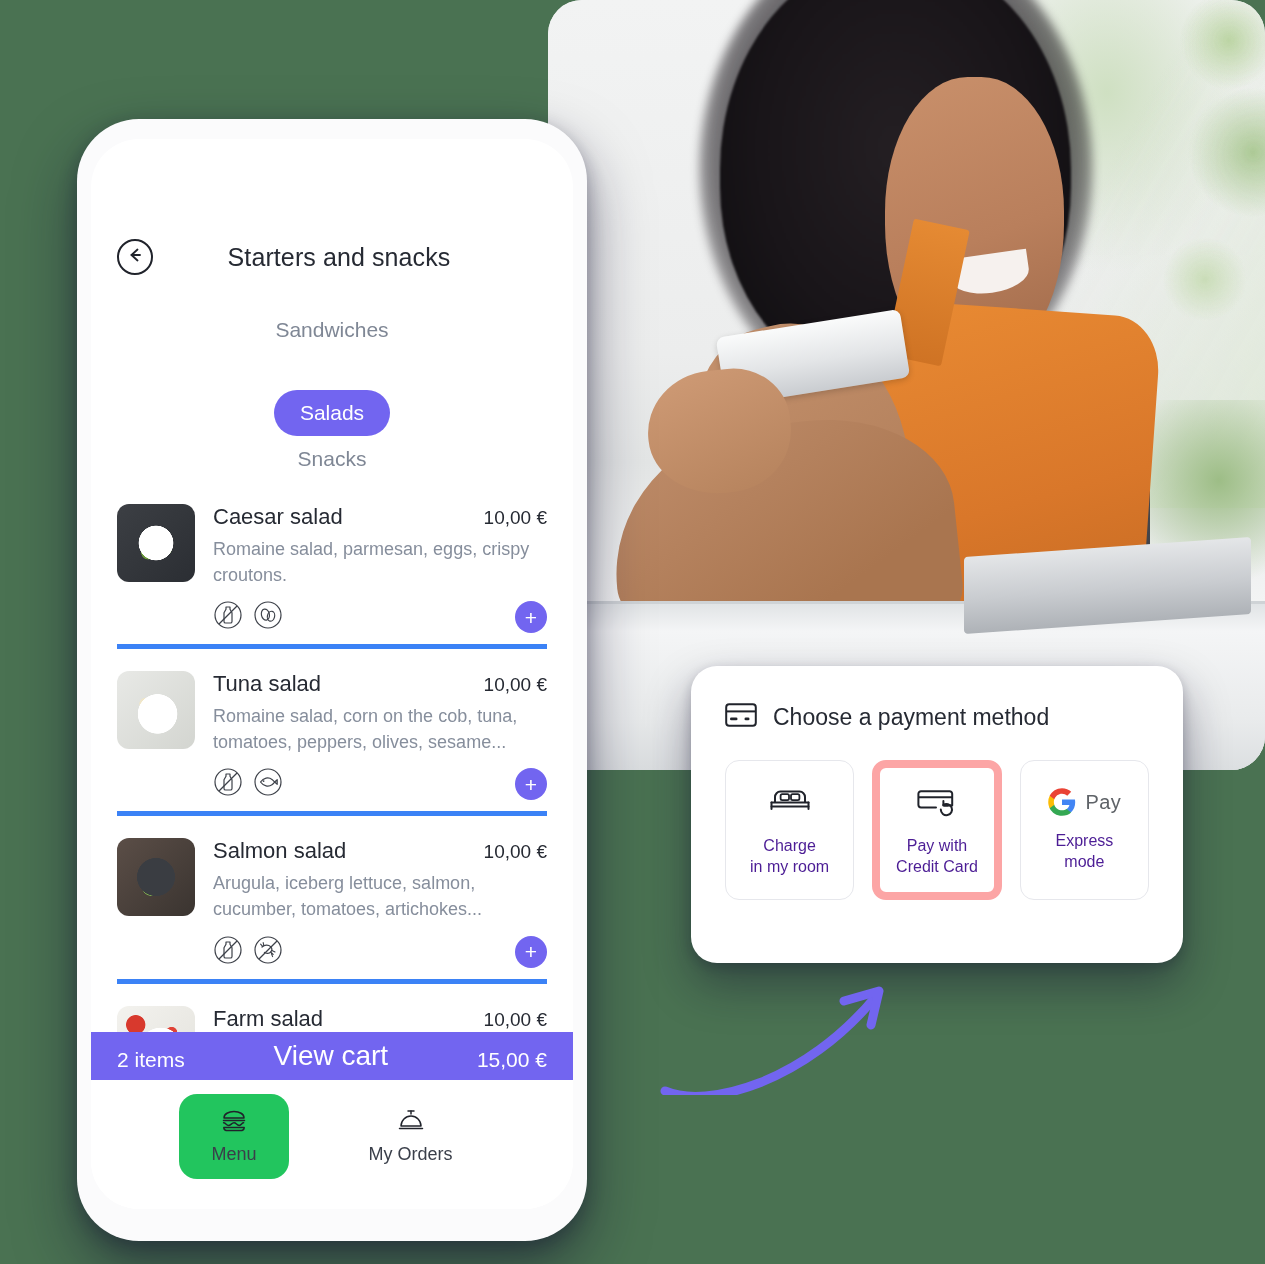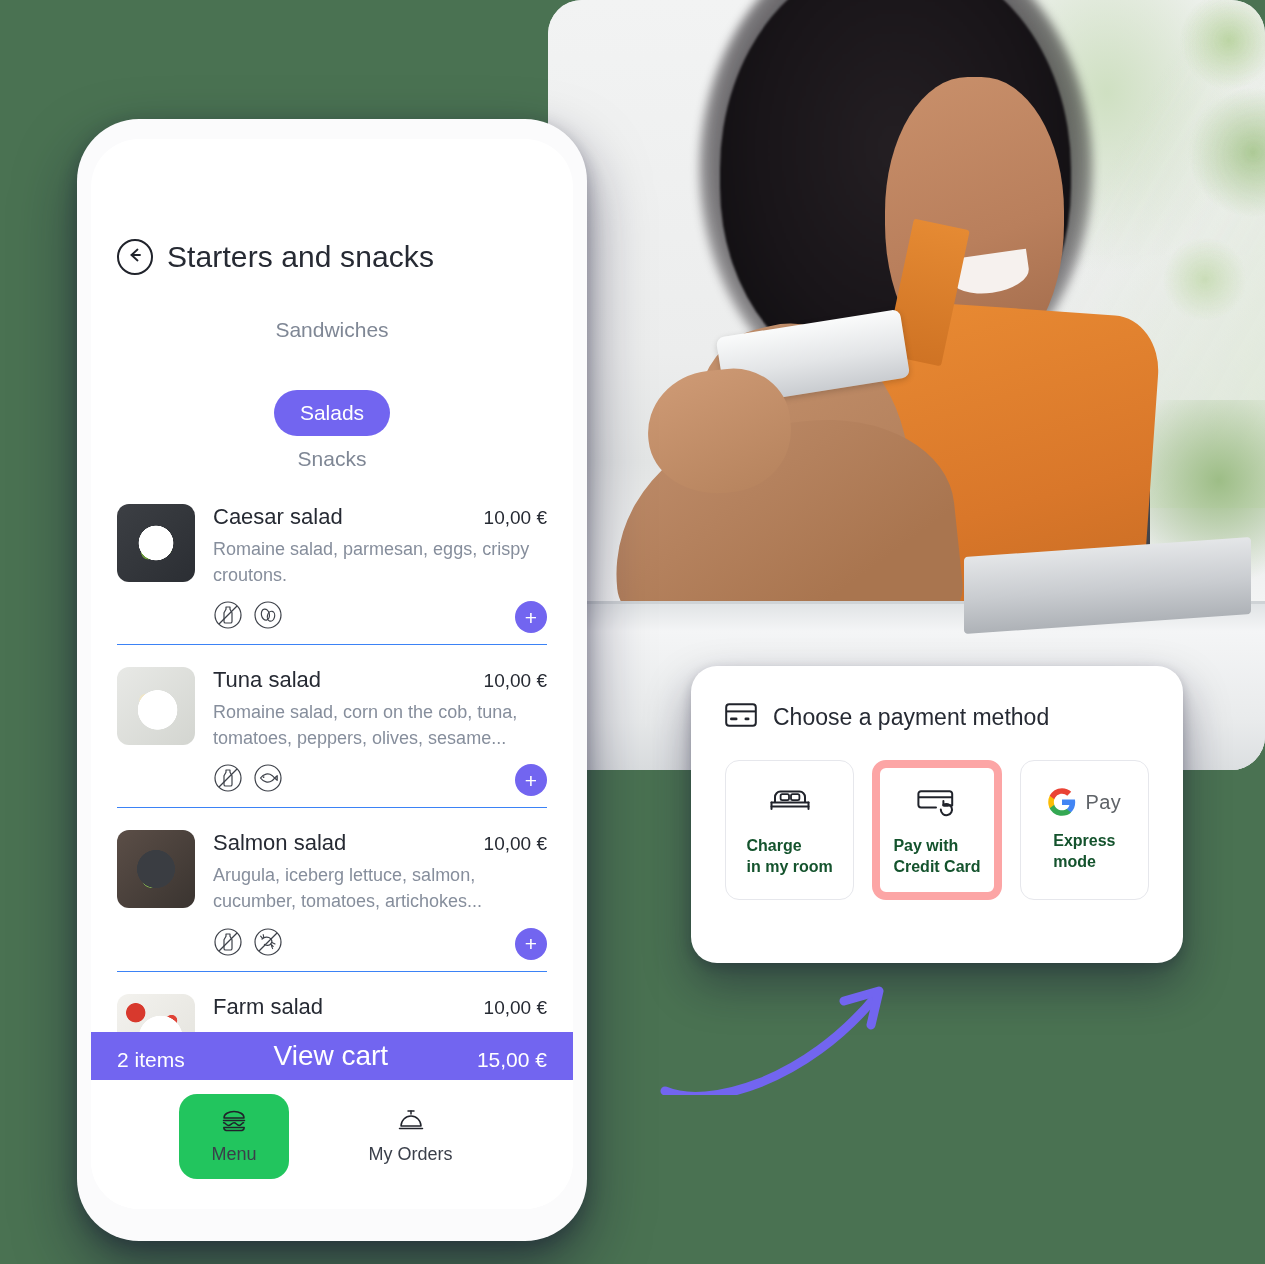--- a/index.html
+++ b/index.html
@@ -151,35 +151,35 @@
     display: flex; align-items: center; gap: 14px;
     padding: 100px 26px 0 26px;
   }
   .back-btn {
     width: 36px; height: 36px; border-radius: 50%;
     border: 2px solid #20232b;
     display: flex; align-items: center; justify-content: center;
     flex: 0 0 auto; background: transparent; cursor: pointer;
   }
   .screen-title {
-    flex: 1; text-align: left; font-size: 30px; color: #262a33;
+    flex: 1; text-align: center; font-size: 25px; color: #262a33;
     letter-spacing: .1px; margin-right: 36px;
   }
 
   
   .tabs { display: flex; align-items: center; justify-content: space-between;
           padding: 32px 24px 0 24px; flex-direction: column; }
   .tab { font-size: 21px; color: #7f8795; padding: 11px 26px; border-radius: 999px;
          white-space: nowrap; cursor: pointer; }
   .tab.active { background: #7265f0; color: #ffffff; margin-top: 37px; }
 
   
   .menu-list { flex: 1; padding: 0 26px; overflow: hidden; }
   .menu-item { display: flex; gap: 18px; padding: 22px 0 10px 0;
-               border-bottom: 1px solid #3b82f6; position: relative; }
+               border-bottom: 5px solid #3b82f6; position: relative; }
   .menu-item:last-child { border-bottom: none; }
   .thumb { width: 78px; height: 78px; border-radius: 12px; flex: 0 0 auto;
            background-size: cover; background-position: center; }
   .thumb.caesar  { background:
       radial-gradient(circle at 50% 50%, #ffffff 0 31%, rgba(255,255,255,0) 32%),
       radial-gradient(circle at 50% 50%, #c08a46 0 28%, rgba(192,138,70,0) 29%),
       radial-gradient(circle at 40% 62%, #6c9a3c 0 10%, rgba(108,154,60,0) 11%),
       radial-gradient(circle at 62% 58%, #7aa845 0 9%, rgba(122,168,69,0) 10%),
       linear-gradient(135deg, #3c3f44, #2b2e33); }
   .thumb.tuna    { background:
@@ -239,21 +239,21 @@
   }
   .pay-head { display: flex; align-items: center; gap: 16px; }
   .pay-title { font-size: 23px; color: #262a33; }
   .pay-options { display: flex; gap: 18px; margin-top: 28px; }
   .pay-opt {
     width: 132px; height: 140px; border: 1px solid #e6e7ec; border-radius: 14px;
     display: flex; flex-direction: column; align-items: center; justify-content: center;
     gap: 14px; cursor: pointer; background: #fff;
   }
   .pay-opt.selected { border: 8px solid #fca5a5; }
-  .pay-opt-label { font-size: 16px; color: #14532d; line-height: 1.3; font-weight: bold; }
+  .pay-opt-label { font-size: 16px; color: #4c1d95; text-align: center; line-height: 1.3; }
 
   
   .gpay { display: flex; align-items: center; gap: 8px; }
   .gpay-text { font-size: 20px; color: #5f6368; letter-spacing: .5px; }
 
   
   .arrow-svg { position: absolute; left: 655px; top: 965px; width: 260px; height: 130px; }
 </style>
 </head>
 <body>

